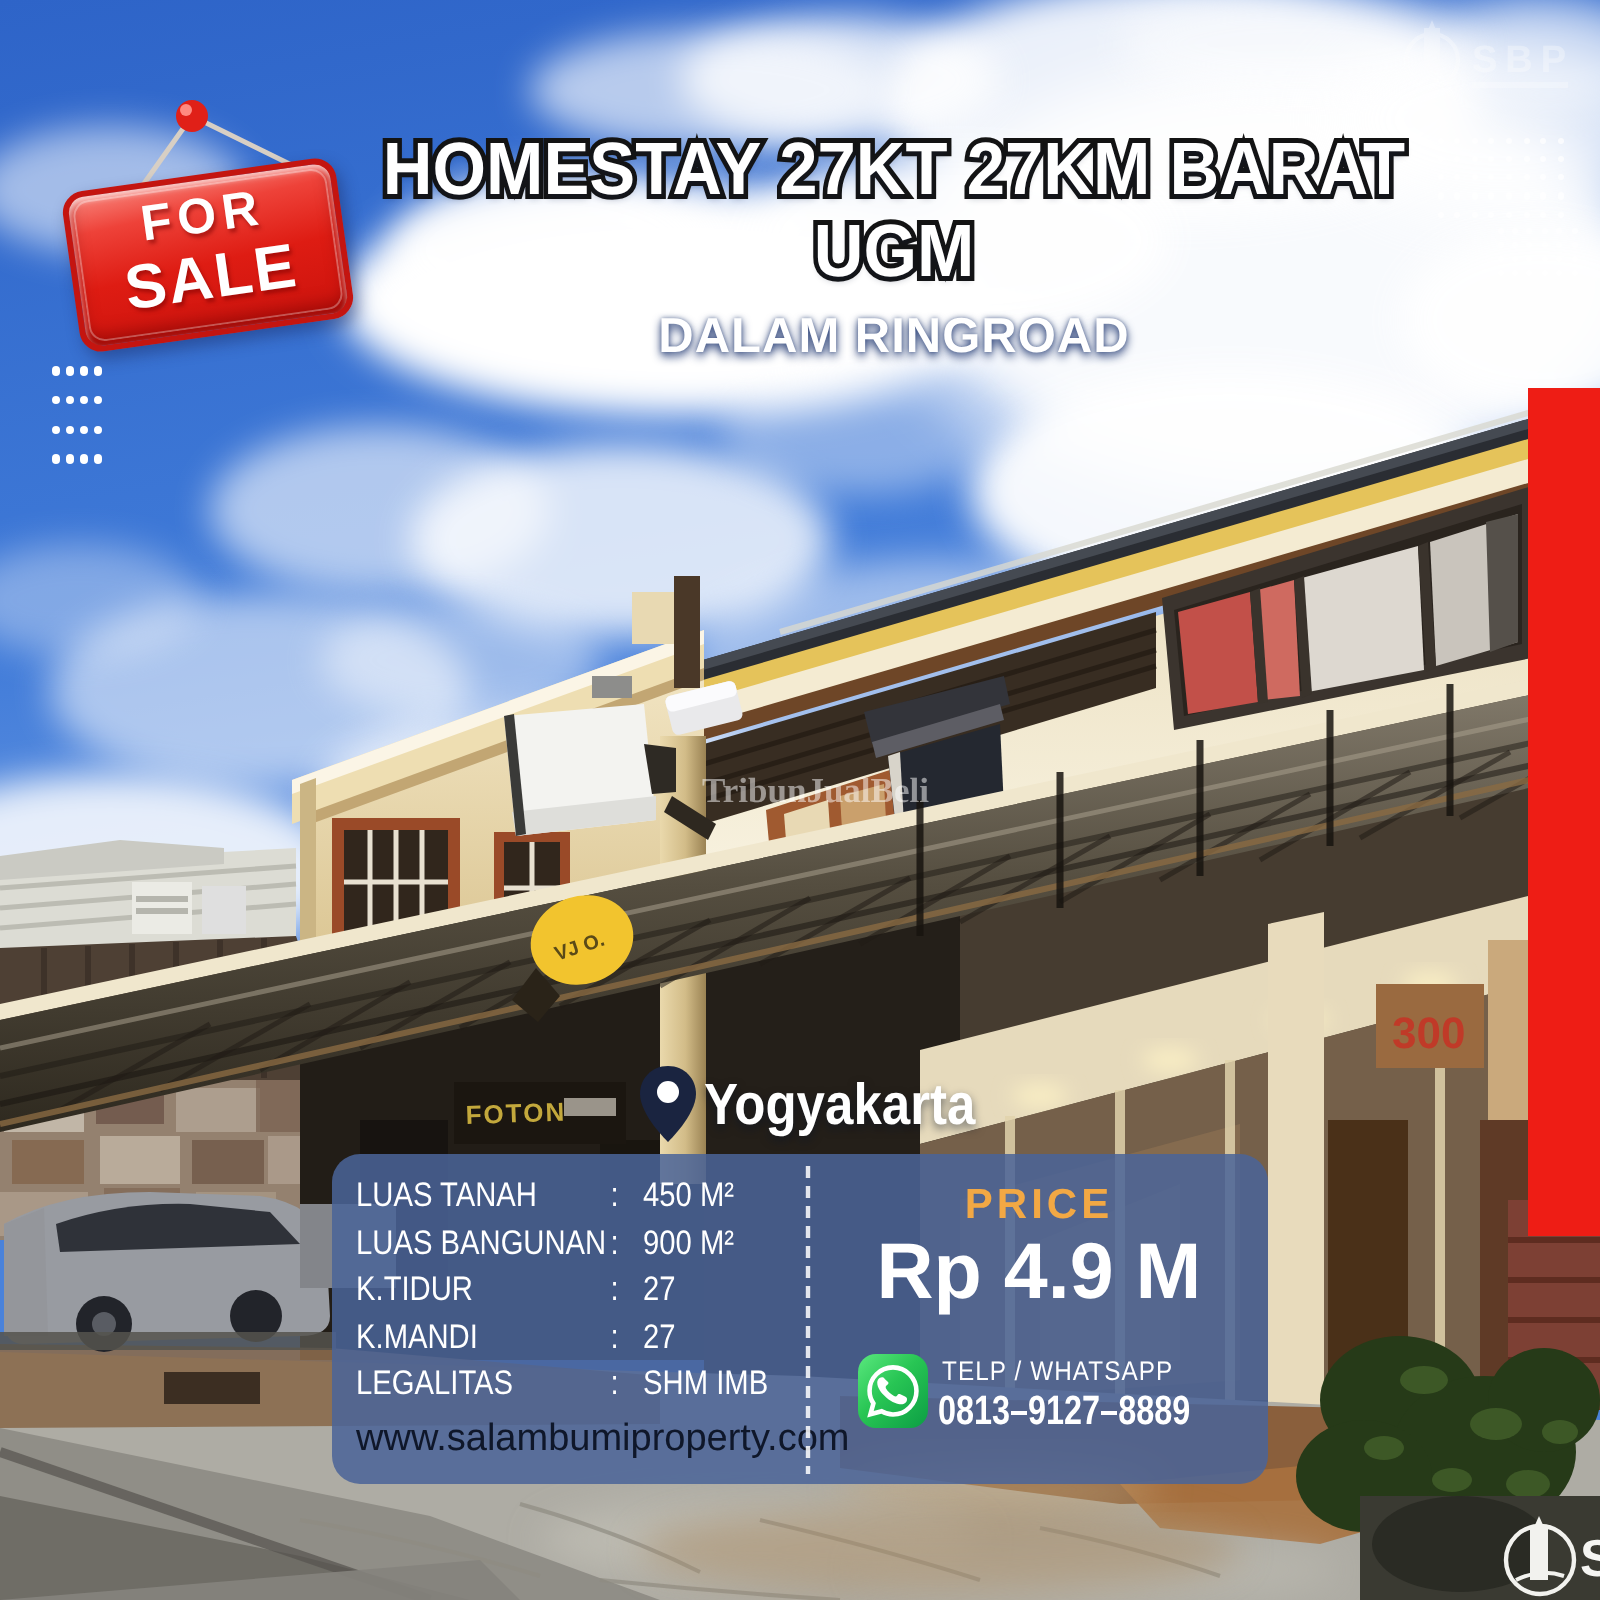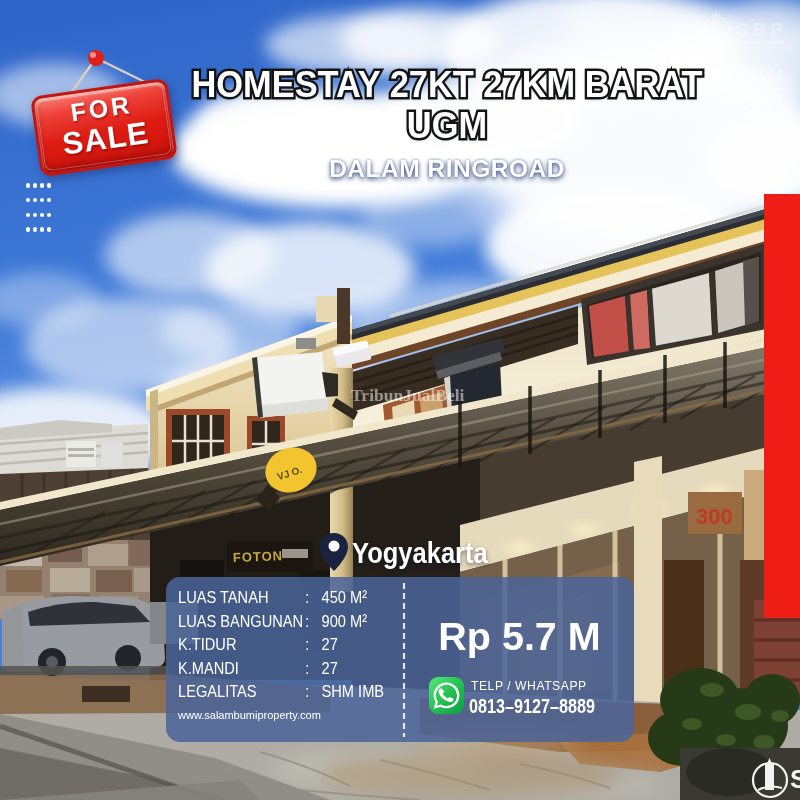--- a/index.html
+++ b/index.html
@@ -28,21 +28,21 @@
   #sbp{left:694px;top:8px;opacity:.32;}
   #tribun{left:351px;top:385px;color:#fff;opacity:.5;font-family:"Liberation Serif",serif;
           font-weight:bold;font-size:17.5px;}
   #yog{left:352px;top:537px;color:#fff;font-weight:bold;font-size:29px;letter-spacing:0px;
        text-shadow:0 2px 5px rgba(10,20,40,.55);transform:scaleX(.88);transform-origin:0 0;}
   #panel{left:166px;top:577px;width:468px;height:165px;border-radius:14px;
          background:rgba(74,100,152,.86);}
   #panel .row{position:absolute;left:12px;color:#fff;font-size:17px;white-space:nowrap;
               transform:scaleX(.86);transform-origin:0 0;}
   #panel .lab{display:inline-block;width:148px;}
-  #web{position:absolute;left:12px;top:132px;color:#ffffff;font-size:11px;}
+  #web{position:absolute;left:12px;top:132px;color:#0f172a;font-size:19px;}
   #price{position:absolute;left:239px;top:14px;width:229px;text-align:center;color:#f2a844;
          font-weight:bold;font-size:21px;letter-spacing:2px;}
   #rp{position:absolute;left:239px;top:37px;width:229px;text-align:center;color:#fff;
       font-weight:bold;font-size:39.5px;}
   #wa{position:absolute;left:263px;top:100px;width:35px;height:37px;border-radius:9px;
       background:linear-gradient(135deg,#5ae87e,#28c554 45%,#0c9e44);}
   #telp{position:absolute;left:305px;top:101px;color:#fff;font-size:13.5px;letter-spacing:.6px;transform:scaleX(.9);transform-origin:0 0;}
   #nmr{position:absolute;left:303px;top:117px;color:#fff;font-weight:bold;font-size:20.5px;transform:scaleX(.79);transform-origin:0 0;}
 </style>
 </head>
@@ -301,21 +301,22 @@
 <div class="ov" id="panel">
   <div class="row" style="top:10.5px;"><span class="lab">LUAS TANAH</span>:&nbsp;&nbsp;&nbsp;450 M²</div>
   <div class="row" style="top:34.5px;"><span class="lab">LUAS BANGUNAN</span>:&nbsp;&nbsp;&nbsp;900 M²</div>
   <div class="row" style="top:58px;"><span class="lab">K.TIDUR</span>:&nbsp;&nbsp;&nbsp;27</div>
   <div class="row" style="top:82px;"><span class="lab">K.MANDI</span>:&nbsp;&nbsp;&nbsp;27</div>
   <div class="row" style="top:105px;"><span class="lab">LEGALITAS</span>:&nbsp;&nbsp;&nbsp;SHM IMB</div>
   <div id="web">www.salambumiproperty.com</div>
   <svg style="position:absolute;left:234px;top:0;" width="8" height="165" viewBox="0 0 8 165">
     <line x1="4" y1="6" x2="4" y2="160" stroke="rgba(255,255,255,.85)" stroke-width="2.2" stroke-dasharray="6,4"></line>
   </svg>
-  <div id="rp">Rp 5.7 M</div>
+  <div id="price">PRICE</div>
+  <div id="rp">Rp 4.9 M</div>
   <div id="wa">
     <svg width="35" height="37" viewBox="0 0 40 40">
       <path d="M20,6.5 c-7.4,0 -13.4,6 -13.4,13.4 c0,2.7 0.8,5.2 2.2,7.2 l-1.7,6.2 l6.4,-1.7 c2,1.2 4.2,1.8 6.5,1.8 c7.4,0 13.4,-6 13.4,-13.4 s-6,-13.5 -13.4,-13.5 z" fill="none" stroke="#fff" stroke-width="2.6"></path>
       <path d="M15.3,13.2 c-0.5,-1.1 -1.1,-1.1 -1.6,-1.1 c-1.6,0 -2.7,1.6 -2.7,3.2 c0,2.7 2.1,5.9 5.3,8.5 c3.2,2.7 6.4,3.7 8.5,3.7 c1.6,0 3.2,-1.1 3.2,-2.7 c0,-0.5 0,-1.1 -1.1,-1.6 l-2.7,-1.3 c-0.9,-0.3 -1.3,0 -1.8,0.7 c-0.4,0.6 -1.1,0.7 -1.8,0.3 c-1.6,-0.9 -3.7,-2.7 -4.6,-4.3 c-0.3,-0.6 -0.2,-1.3 0.3,-1.7 c0.7,-0.6 1.4,-1.1 1,-1.9 z" fill="#fff"></path>
     </svg>
   </div>
   <div id="telp">TELP / WHATSAPP</div>
   <div id="nmr">0813–9127–8889</div>
 </div>
 <svg class="ov" style="left:748px;top:752px;" width="52" height="48" viewBox="0 0 52 48">

